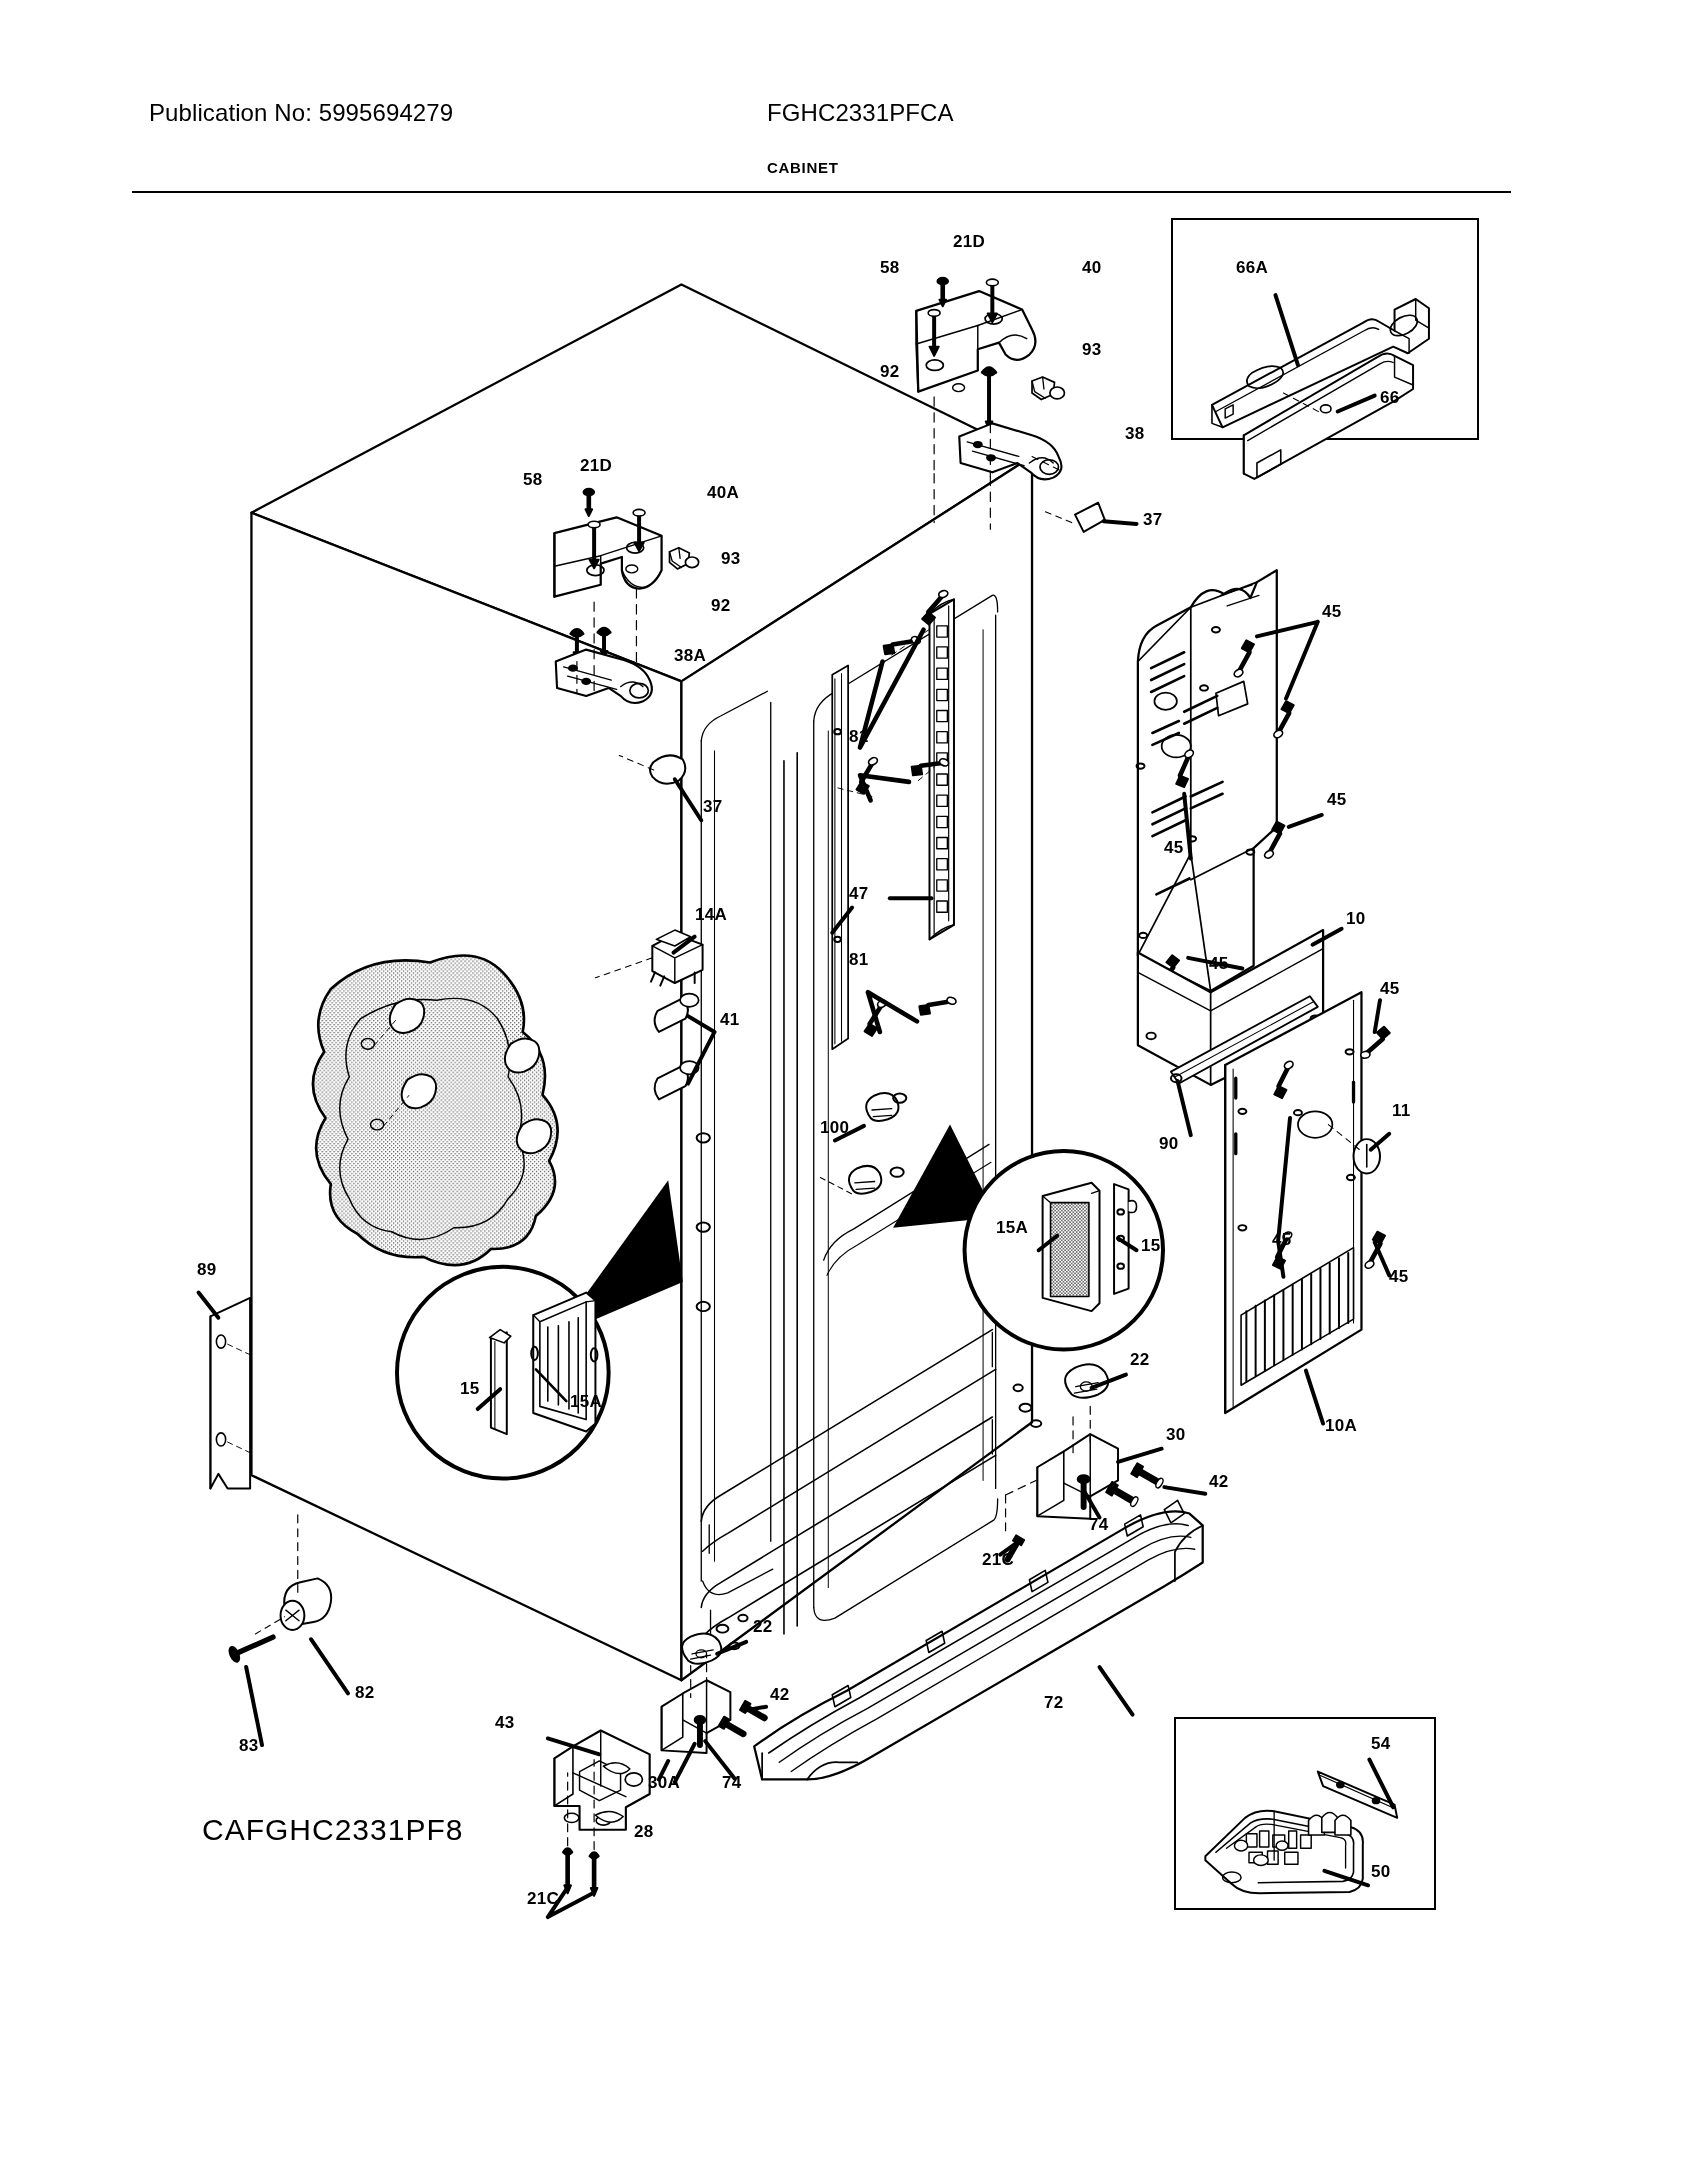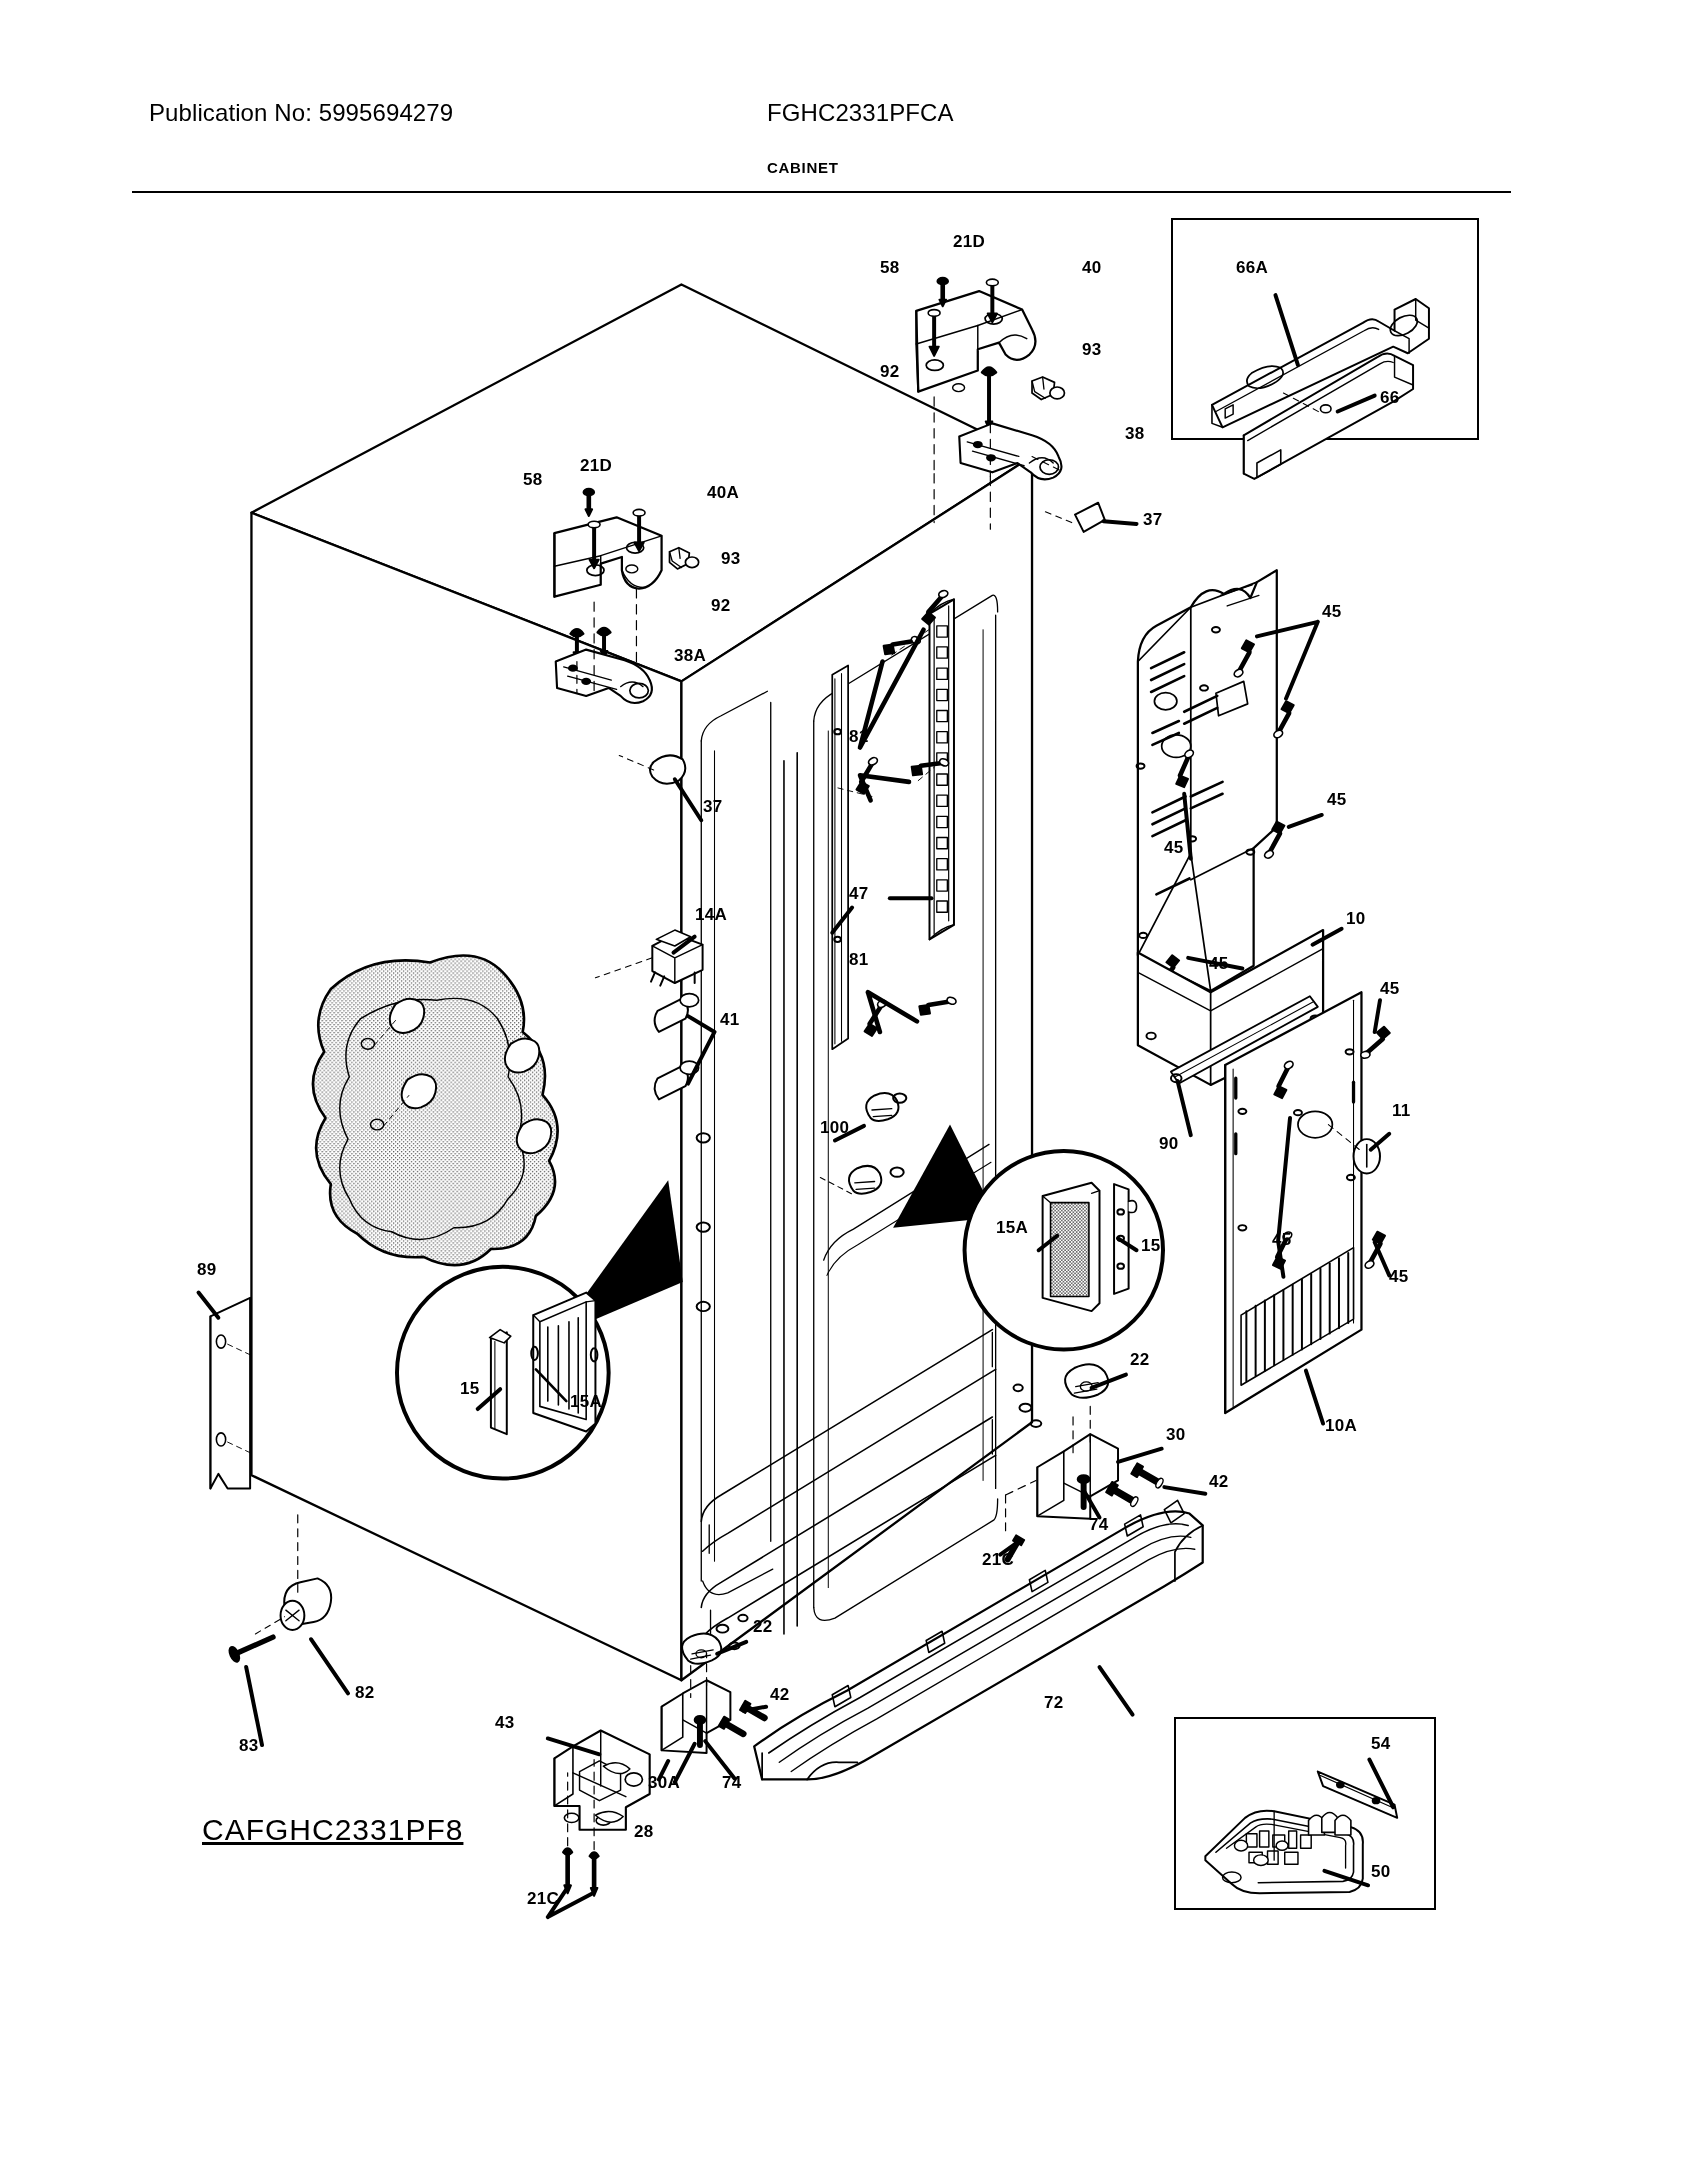--- a/index.html
+++ b/index.html
@@ -10,21 +10,21 @@
   
   .hdr-text{position:absolute;font-size:24px;font-weight:400;white-space:nowrap;letter-spacing:0.1px;}
   #pub-no{left:149px;top:99px;}
   #model-no{left:767px;top:99px;text-align:right;}
   #section-title{position:absolute;left:767px;top:159px;font-size:15px;font-weight:bold;letter-spacing:0.7px;}
   #hdr-rule{position:absolute;left:132px;top:191px;width:1379px;height:2px;background:#000;}
 
   
   .lbl{position:absolute;font-size:17px;font-weight:bold;white-space:nowrap;letter-spacing:0.3px;
        font-family:"Liberation Sans",sans-serif;line-height:1;}
-  #model-code{position:absolute;left:202px;top:1813px;font-size:30px;letter-spacing:1px;white-space:nowrap;text-decoration:underline;}
+  #model-code{position:absolute;left:202px;top:1813px;font-size:30px;letter-spacing:1px;white-space:nowrap;}
 
   
   .inset{position:absolute;border:2.6px solid #000;background:#fff;}
   #inset-hinge{left:1171px;top:218px;width:304px;height:218px;}
   #inset-board{left:1174px;top:1717px;width:258px;height:189px;}
 
   
   #art{position:absolute;left:0;top:0;width:1687px;height:2183px;}
 </style>
 </head>

